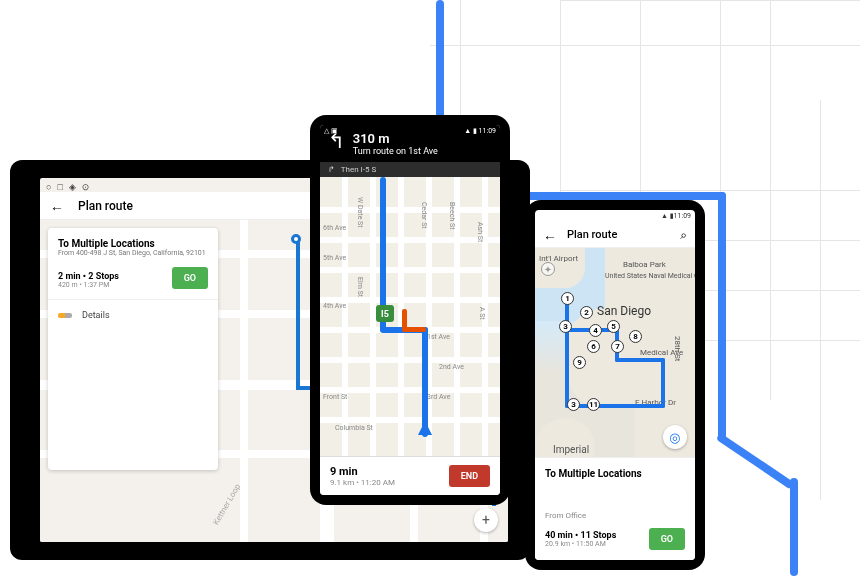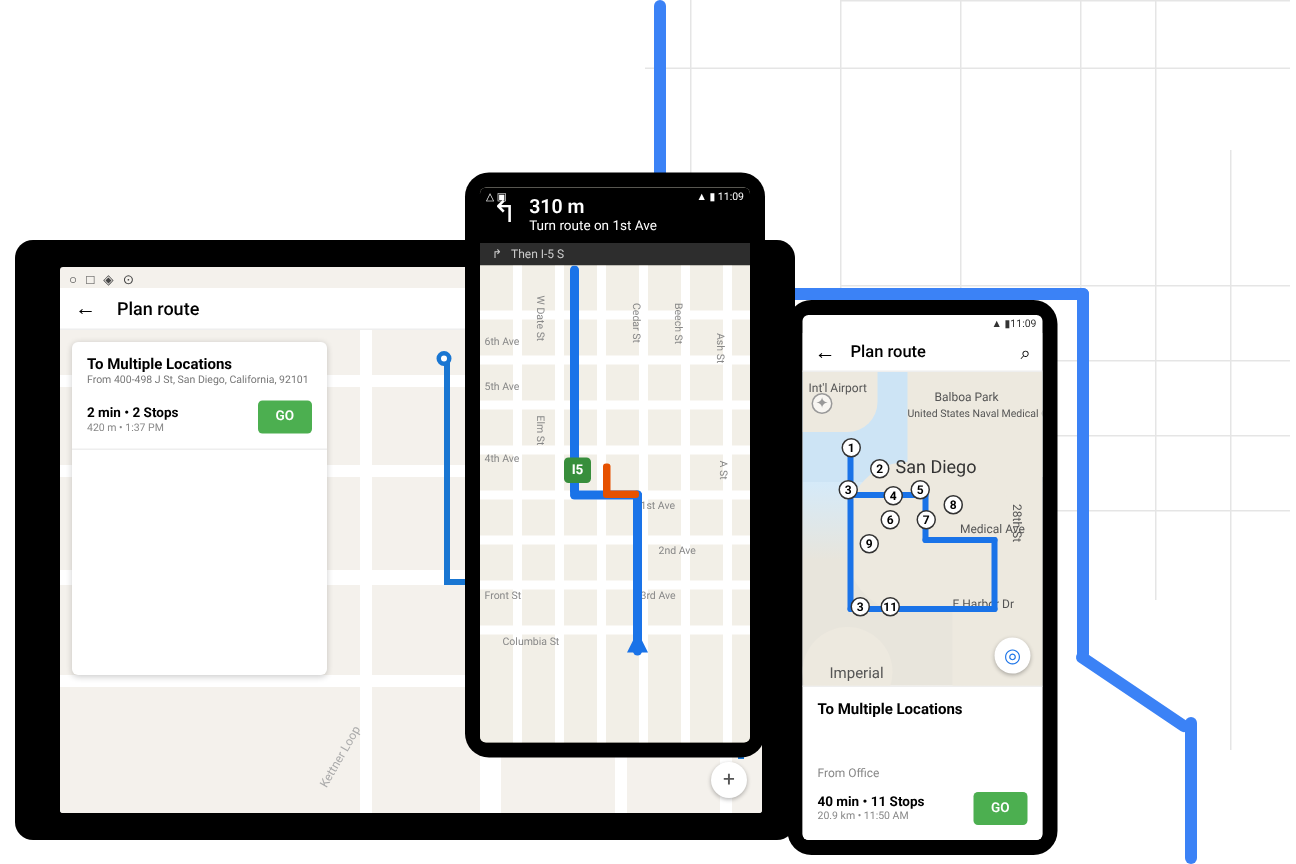--- a/index.html
+++ b/index.html
@@ -136,20 +136,24 @@
         <div class="panel-title">To Multiple Locations</div>
         <div class="panel-sub">From 400-498 J St, San Diego, California, 92101</div>
         <div class="panel-row">
           <div>
             <div class="panel-stats">2 min • 2 Stops</div>
             <div class="panel-stats-sub">420 m • 1:37 PM</div>
           </div>
           <button class="go-btn">GO</button>
         </div>
         <div class="panel-divider"></div>
+        <div class="details-row">
+          <span class="details-icon"></span>
+          <span>Details</span>
+        </div>
         <div style="height:140px"></div>
       </div>
     </div>
   </div>
   <div class="tablet-navbtns">
     <span>◁</span>
     <span>●</span>
   </div>
 </div>
 
@@ -205,20 +209,27 @@
       <div class="nav-route" style="left:60px;top:150px;width:48px;height:6px"></div>
       <div class="nav-route" style="left:102px;top:150px;width:6px;height:110px"></div>
 
       <div style="position:absolute;left:82px;top:132px;width:5px;height:22px;background:#e65100;border-radius:2px"></div>
       <div style="position:absolute;left:82px;top:150px;width:24px;height:5px;background:#e65100;border-radius:2px"></div>
       <div class="nav-shield" style="left:56px;top:128px">
           <span>I5</span>
         </div>
       <div class="nav-arrow" style="left:98px;top:244px"></div>
     </div>
+    <div class="eta-bar">
+      <div>
+        <div class="eta-time">9 min</div>
+        <div class="eta-sub">9.1 km • 11:20 AM</div>
+      </div>
+      <button class="end-btn">END</button>
+    </div>
   </div>
 </div>
 
 <div class="phone-r">
   <div class="phone-r-screen">
     <div class="pr-status">▲ ▮ <span>11:09</span></div>
     <div class="pr-header">
       <span class="back-arrow">←</span>
       <span class="pr-title">Plan route</span>
       <span style="font-size:12px">⌕</span>

